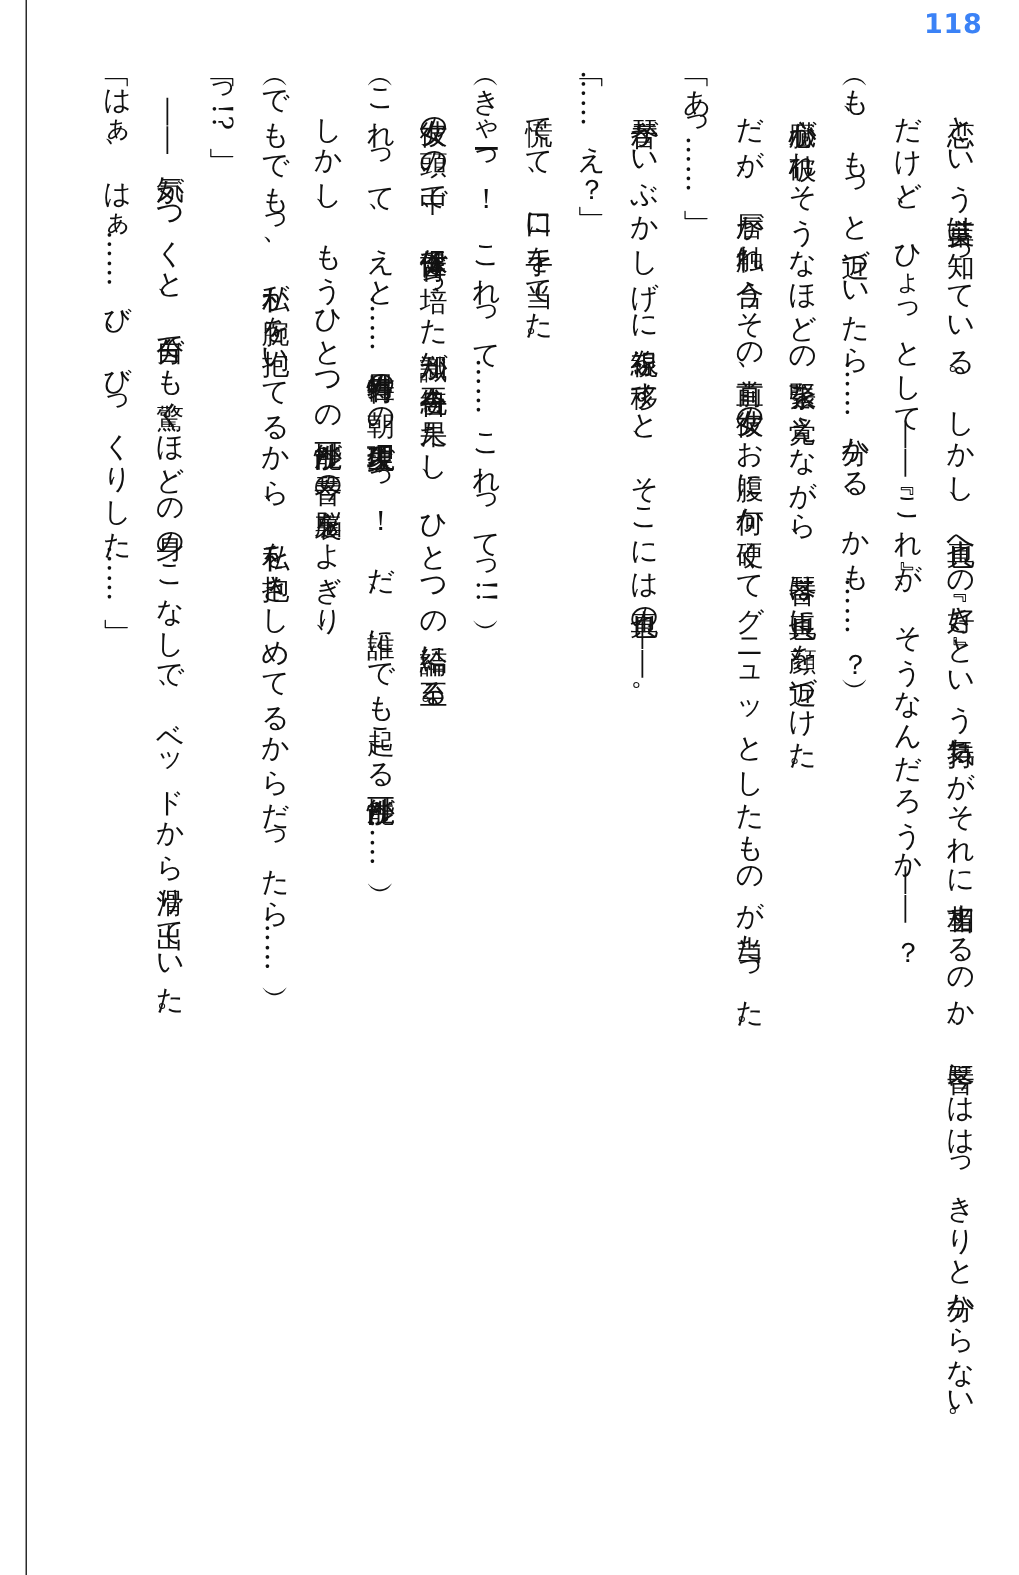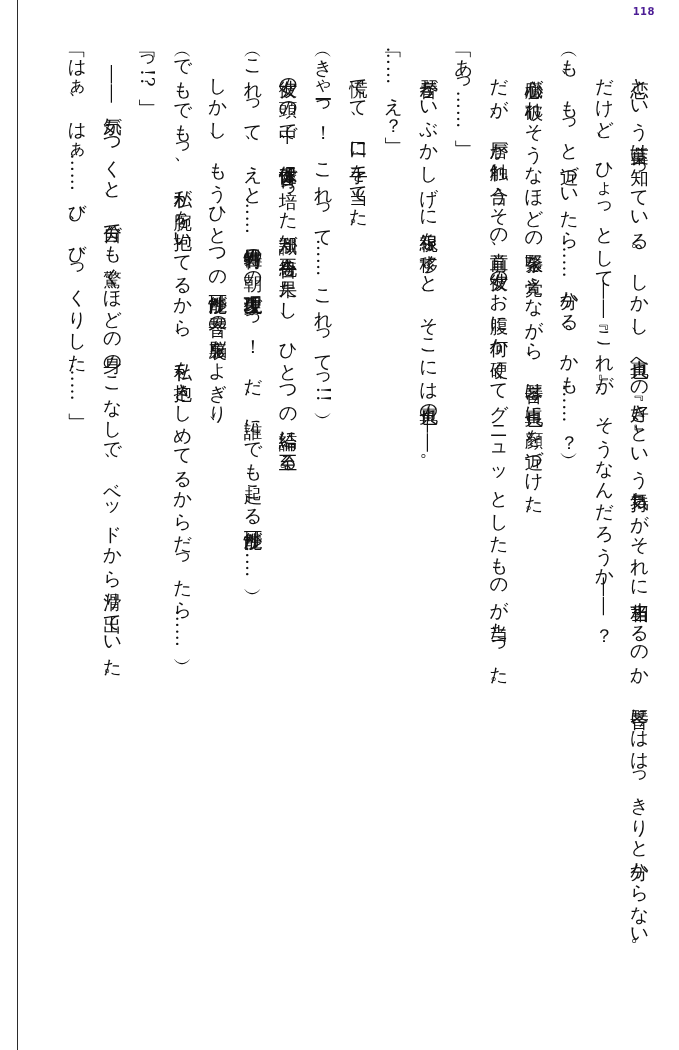--- a/index.html
+++ b/index.html
@@ -20,24 +20,24 @@
     position: absolute;
     inset: 0;
     background: #ffffff;
   }
 
   
   .page-number {
     position: absolute;
     top: 6px;
     right: 24px;
-    font-size: 10px;
+    font-size: 18px;
     font-weight: bold;
     letter-spacing: 0.5px;
-    color: #4c1d95;
+    color: #3b82f6;
     font-family: "DejaVu Sans", "Liberation Sans", sans-serif;
   }
 
   
   .margin-rule {
     position: absolute;
     left: 17px;
     top: 0;
     bottom: 0;
     width: 1px;

